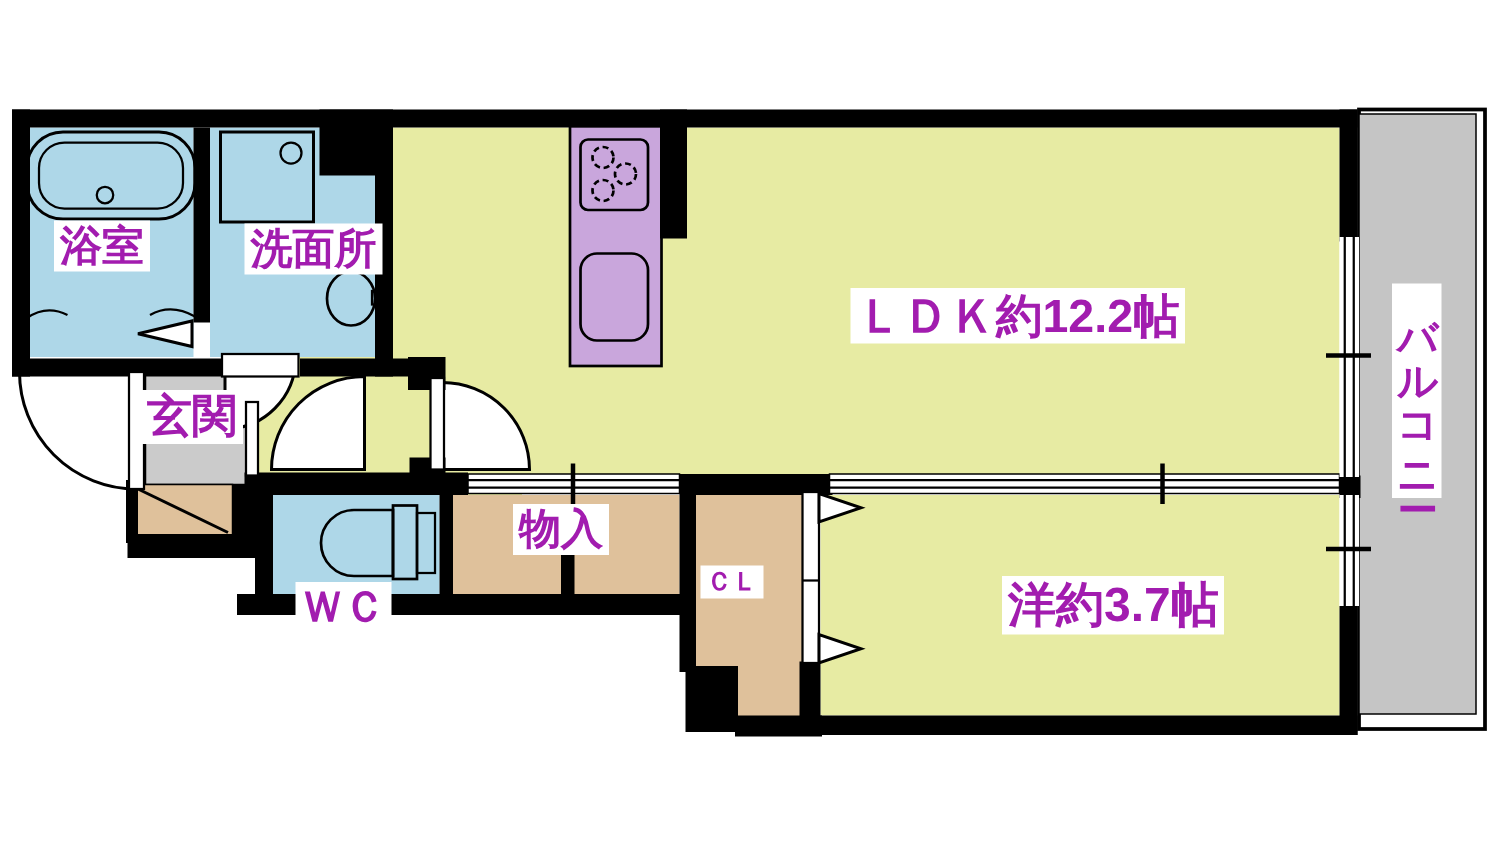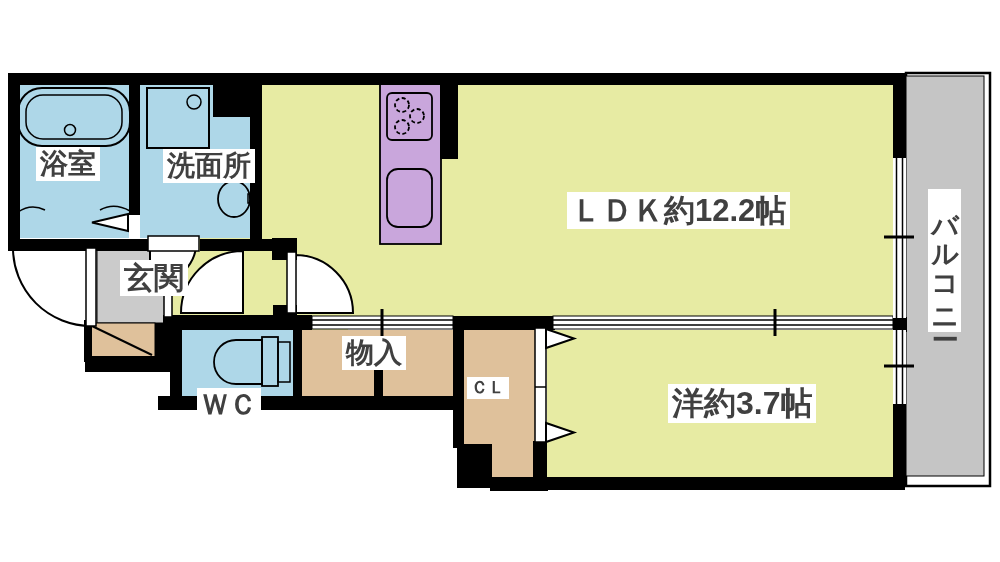--- a/index.html
+++ b/index.html
@@ -7,21 +7,21 @@
     position:relative;
     width:1000px;height:562px;
     background:#fff;
     font-family:"Liberation Sans","DejaVu Sans",sans-serif;
     overflow:hidden;
   }
   .plan svg{position:absolute;left:0;top:0;}
   .lbl{
     position:absolute;
     background:#fff;
-    color:#404040;
+    color:#a21caf;
     font-weight:600;
     line-height:1.08;
     padding:2px 4px;
     white-space:nowrap;
     z-index:10;
   }
   .lbl.vert{
     writing-mode:vertical-rl;
     padding:5px 2px;
     letter-spacing:2px;
@@ -168,19 +168,19 @@
         <line x1="902.5" y1="330" x2="902.5" y2="404" stroke="#000" stroke-width="1.5"></line>
         <line x1="884" y1="366" x2="914" y2="366" stroke="#000" stroke-width="3"></line>
       </g>
     </g>
   </svg>
 
   <div class="lbl" style="left:36px;top:147px;font-size:28px;">浴室</div>
   <div class="lbl" style="left:136px;top:149px;font-size:28px;margin-left:27px;">洗面所</div>
   <div class="lbl" style="left:567px;top:192px;font-size:31px;">ＬＤＫ約12.2帖</div>
   <div class="lbl vert" style="left:928px;top:189px;font-size:27px;">バルコニー</div>
-  <div class="lbl" style="left:120px;top:260px;font-size:30px;">玄関</div>
+  <div class="lbl" style="left:94px;top:260px;font-size:30px;">玄関</div>
   <div class="lbl" style="left:197px;top:340px;font-size:28px;margin-top:48px;">ＷＣ</div>
   <div class="lbl" style="left:342px;top:336px;font-size:28px;">物入</div>
   <div class="lbl" style="left:467px;top:377px;font-size:17px;">ＣＬ</div>
   <div class="lbl" style="left:644px;top:384px;font-size:32px;margin-left:24px;">洋約3.7帖</div>
 
 </div>
 
 </body></html>

